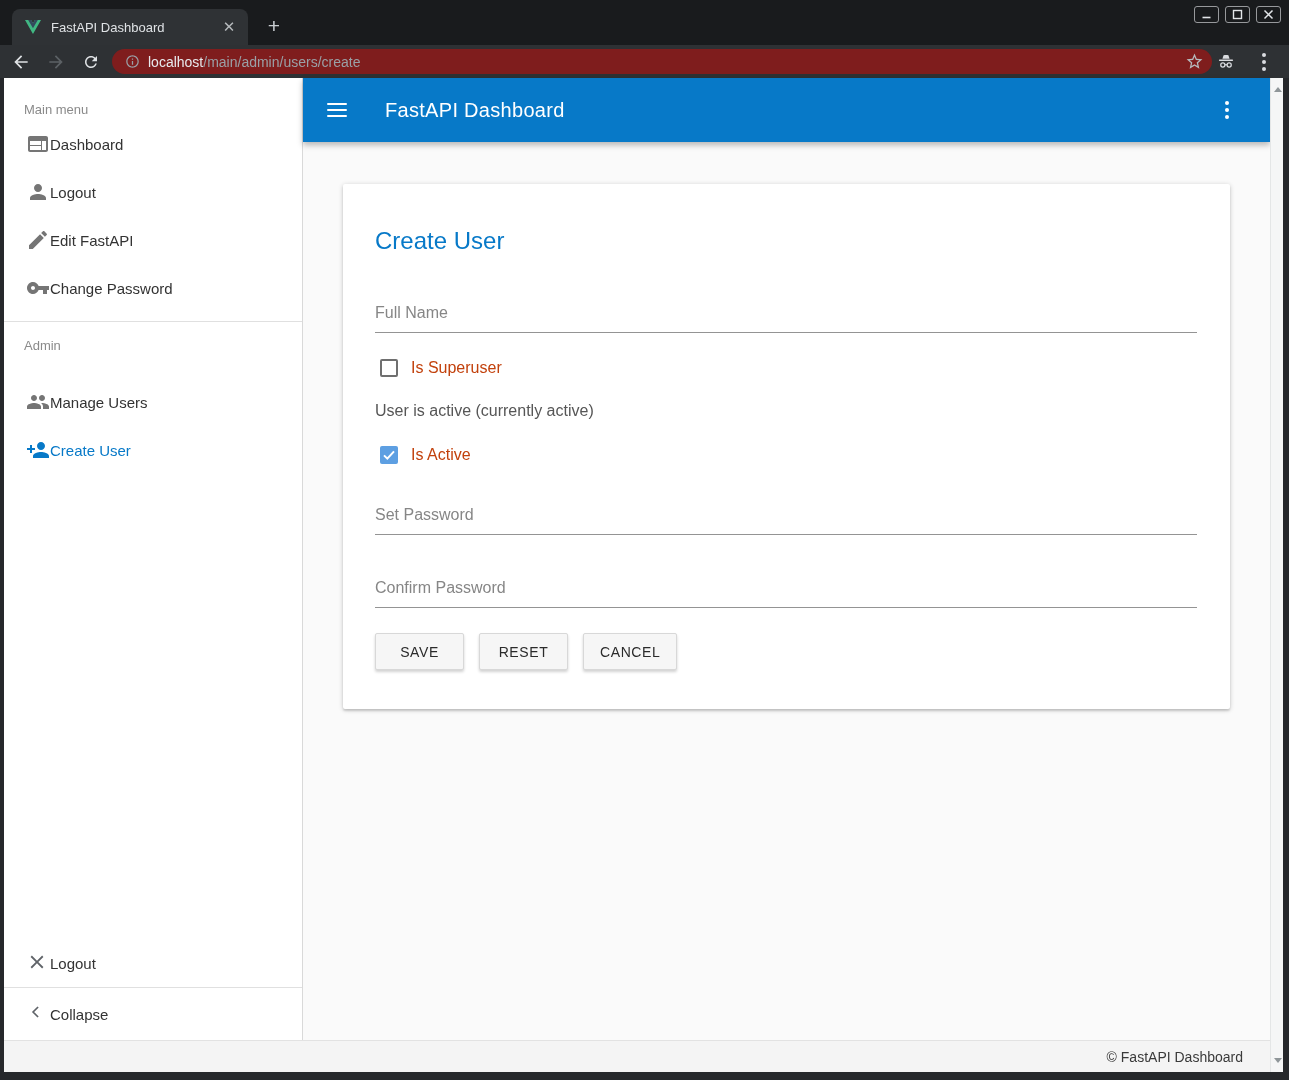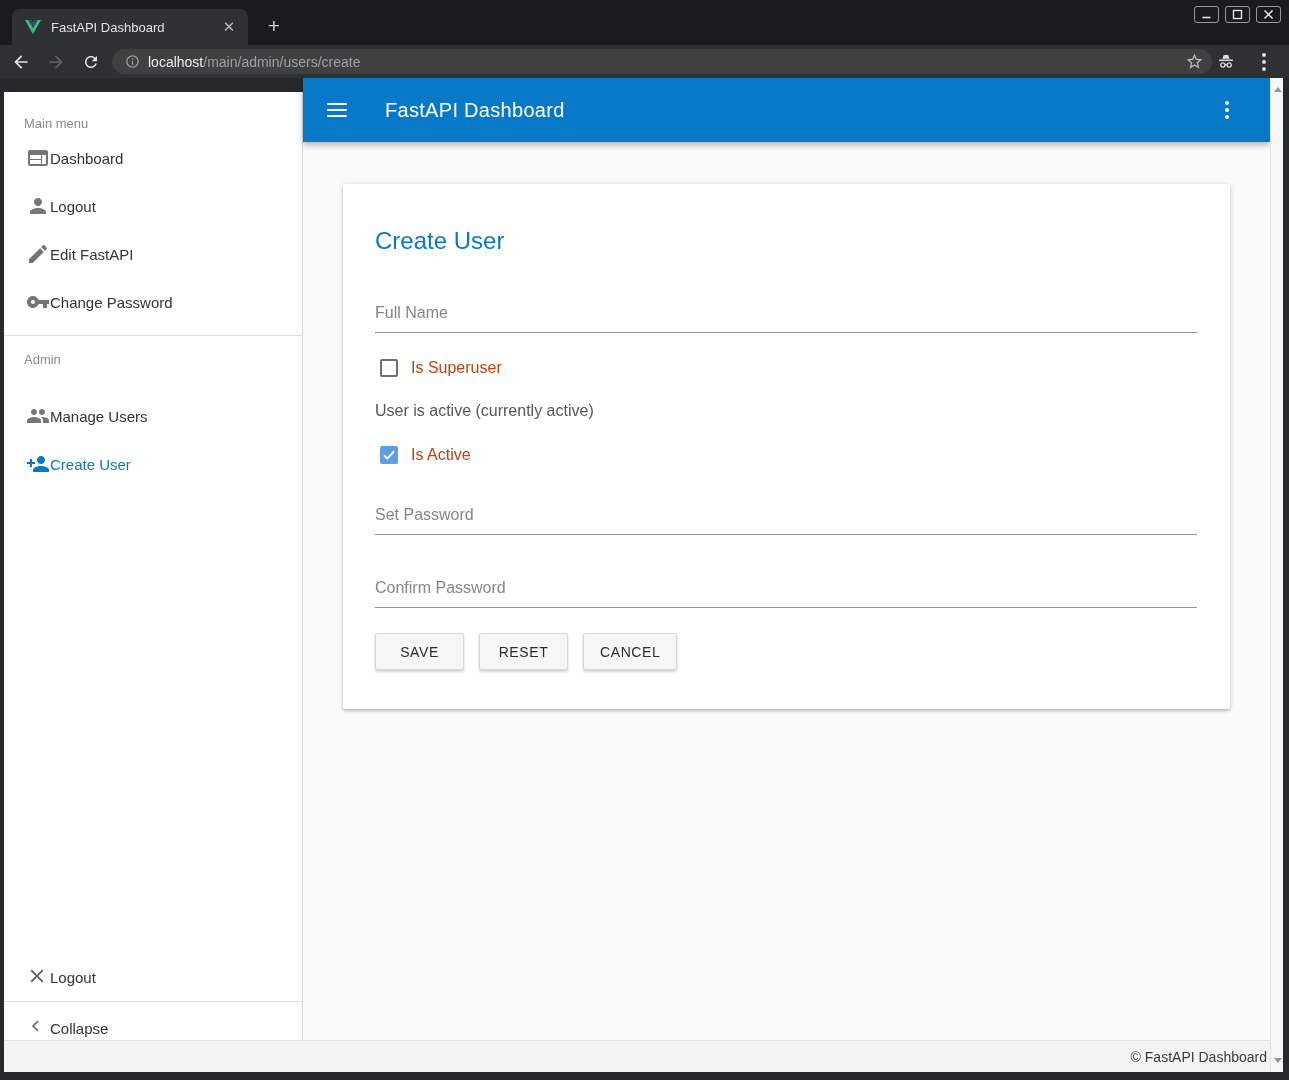--- a/index.html
+++ b/index.html
@@ -19,30 +19,30 @@
                 font-size:21px; line-height:26px; text-align:center; border-radius:50%; cursor:pointer; }
   .win-controls { position:absolute; right:8px; top:6px; display:flex; gap:6px; }
   .win-btn { width:25px; height:17px; border:1px solid #97999c; border-radius:3px; display:flex;
              align-items:center; justify-content:center; cursor:pointer; }
   .win-btn svg { display:block; }
 
   .toolbar { position:absolute; left:0; top:45px; width:1289px; height:33px; background:#2e3134;
              display:flex; align-items:center; }
   .nav-btn { width:28px; height:28px; display:flex; align-items:center; justify-content:center;
              margin-left:7px; border-radius:50%; cursor:pointer; }
-  .omnibox { position:absolute; left:112px; top:49px; width:1100px; height:25px; background:#404040;
+  .omnibox { position:absolute; left:112px; top:49px; width:1100px; height:25px; background:#7f1d1d;
              border-radius:13px; display:flex; align-items:center; padding:0 8px 0 13px; }
   .url-text { font-size:14px; margin-left:8px; flex:1; white-space:nowrap; overflow:hidden; }
   .url-host { color:#e8eaed; }
   .url-path { color:#9aa0a6; }
   .toolbar-right { position:absolute; right:12px; top:45px; height:33px; display:flex;
                    align-items:center; gap:14px; }
 
   
-  .sidebar { position:absolute; left:4px; top:92px; width:299px; height:962px; background:#ffffff;
+  .sidebar { position:absolute; left:4px; top:78px; width:299px; height:962px; background:#ffffff;
              border-right:1px solid #d9d9d9; display:flex; flex-direction:column; }
   .section-label { padding:24px 0 0 20px; font-size:13px; color:#8a8a8a; height:42px; }
   .side-item { display:flex; align-items:center; height:48px; padding-left:22px; cursor:pointer;
                color:#333333; }
   .side-item .icon { width:24px; height:24px; color:#757575; flex:0 0 24px; }
   .side-item .lbl { font-size:15px; }
   .side-item.active { color:#0779c8; }
   .side-item.active .icon { color:#0779c8; }
   .divider { height:1px; background:#e0e0e0; margin-top:9px; }
   .side-spacer { flex:1; }
@@ -76,21 +76,21 @@
   .checkbox.checked svg { position:absolute; left:1px; top:1px; }
   .check-lbl { margin-left:13px; font-size:16px; color:#c2410c; }
   .btn-row { margin-top:25px; display:flex; gap:15px; }
   .btn { min-width:89px; height:37px; background:#f6f6f6; border:1px solid #d8d8d8; border-radius:2px;
          font-family:"Liberation Sans", sans-serif; font-size:14px; font-weight:500; color:#2b2b2b;
          letter-spacing:.6px; cursor:pointer; padding:0 16px;
          box-shadow:0 2px 3px rgba(0,0,0,.18); }
 
   .footer { position:absolute; left:4px; top:1040px; width:1279px; height:32px; background:#f4f4f4;
             border-top:1px solid #e2e2e2; display:flex; align-items:center; justify-content:flex-end;
-            padding-right:16px; z-index:4; }
+            padding-right:40px; z-index:4; }
   .footer-text { font-size:14px; color:#3a3a3a; }
 
   .scrollbar { position:absolute; left:1270px; top:78px; width:13px; height:994px; background:#f5f6f6;
                border-left:1px solid #e4e6e6; z-index:10; }
   .sb-arrow { position:absolute; left:3px; width:0; height:0; border-left:4px solid transparent;
               border-right:4px solid transparent; }
   .sb-up { top:9px; border-bottom:5px solid #8f9699; }
   .sb-down { bottom:9px; border-top:5px solid #8f9699; }
 
   .mi { width:24px; height:24px; display:block; fill:currentColor; }

